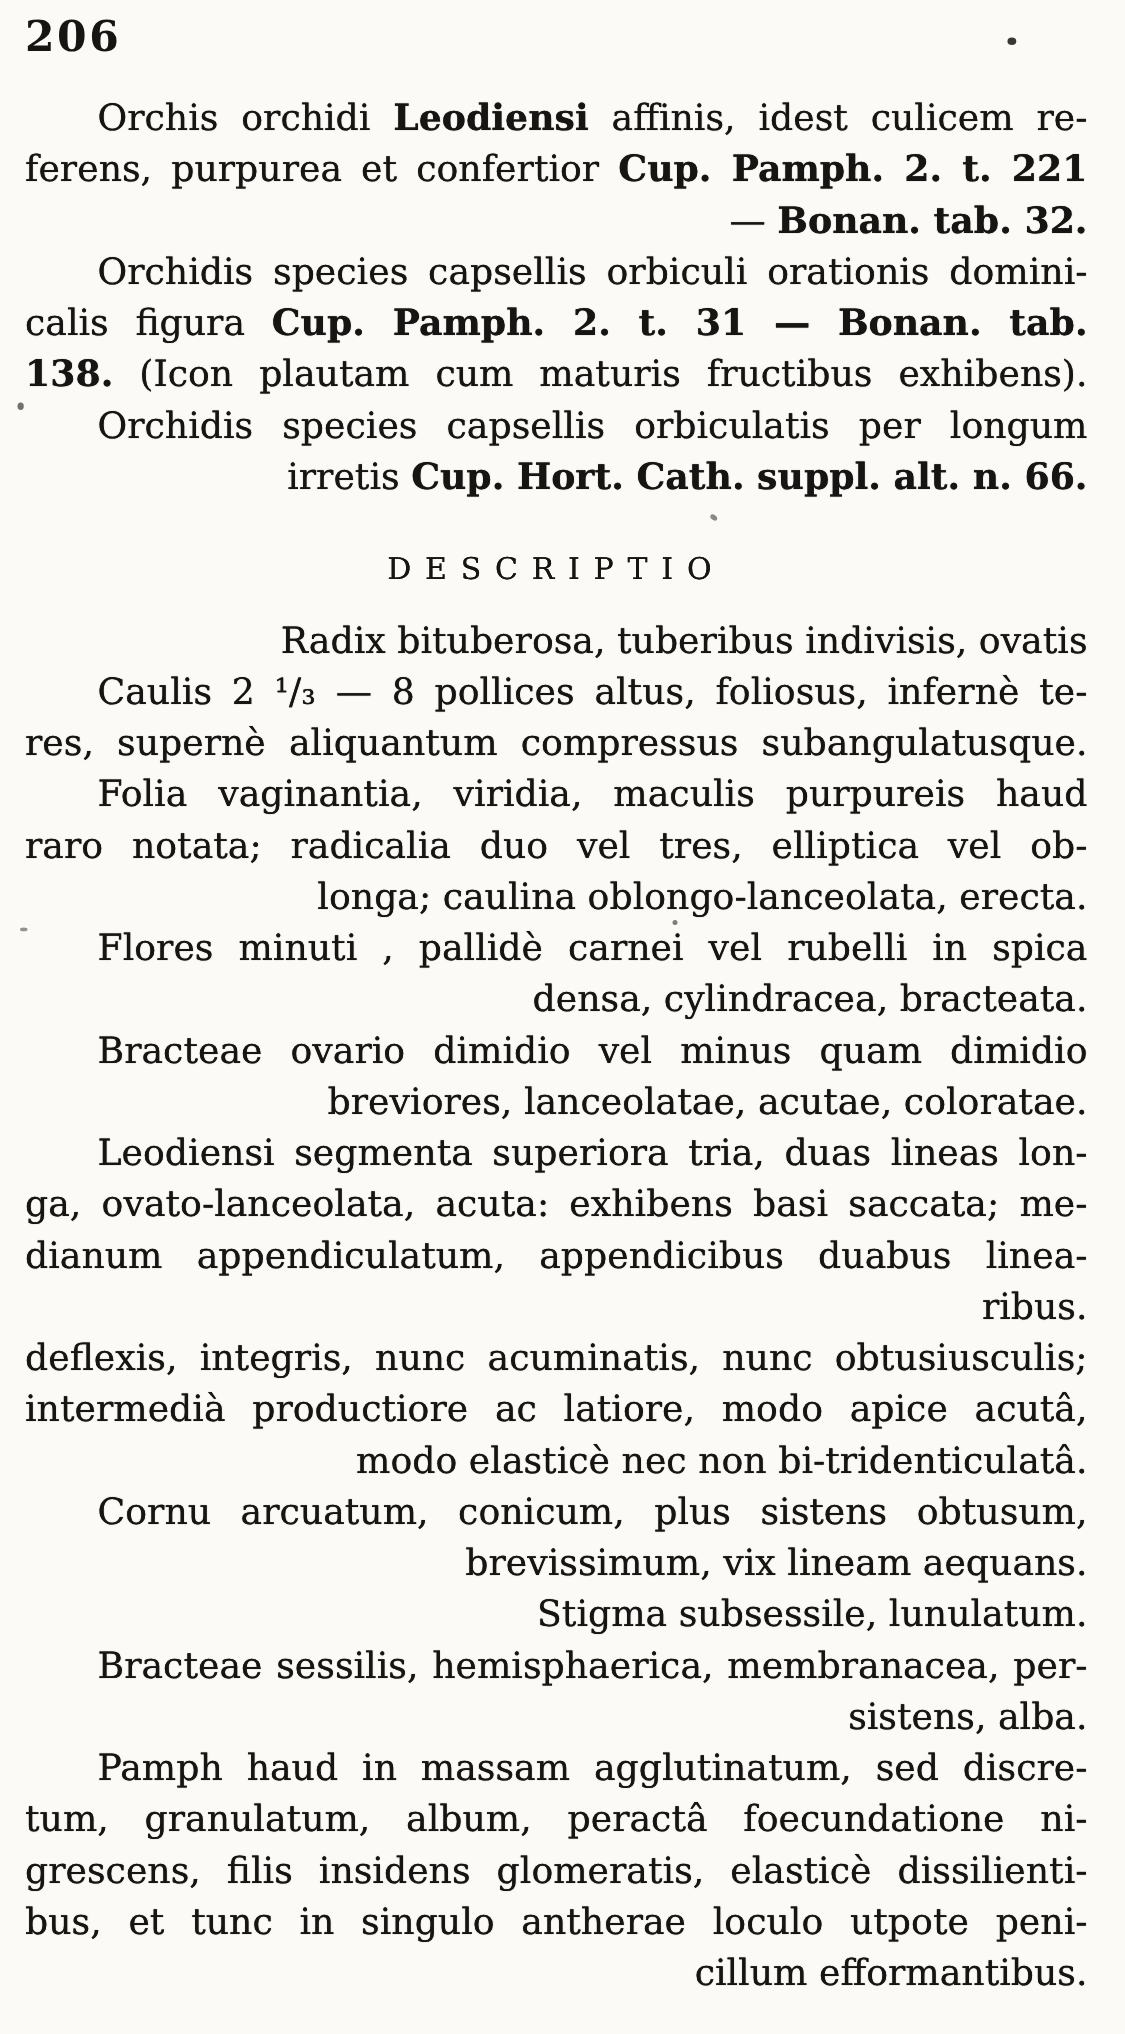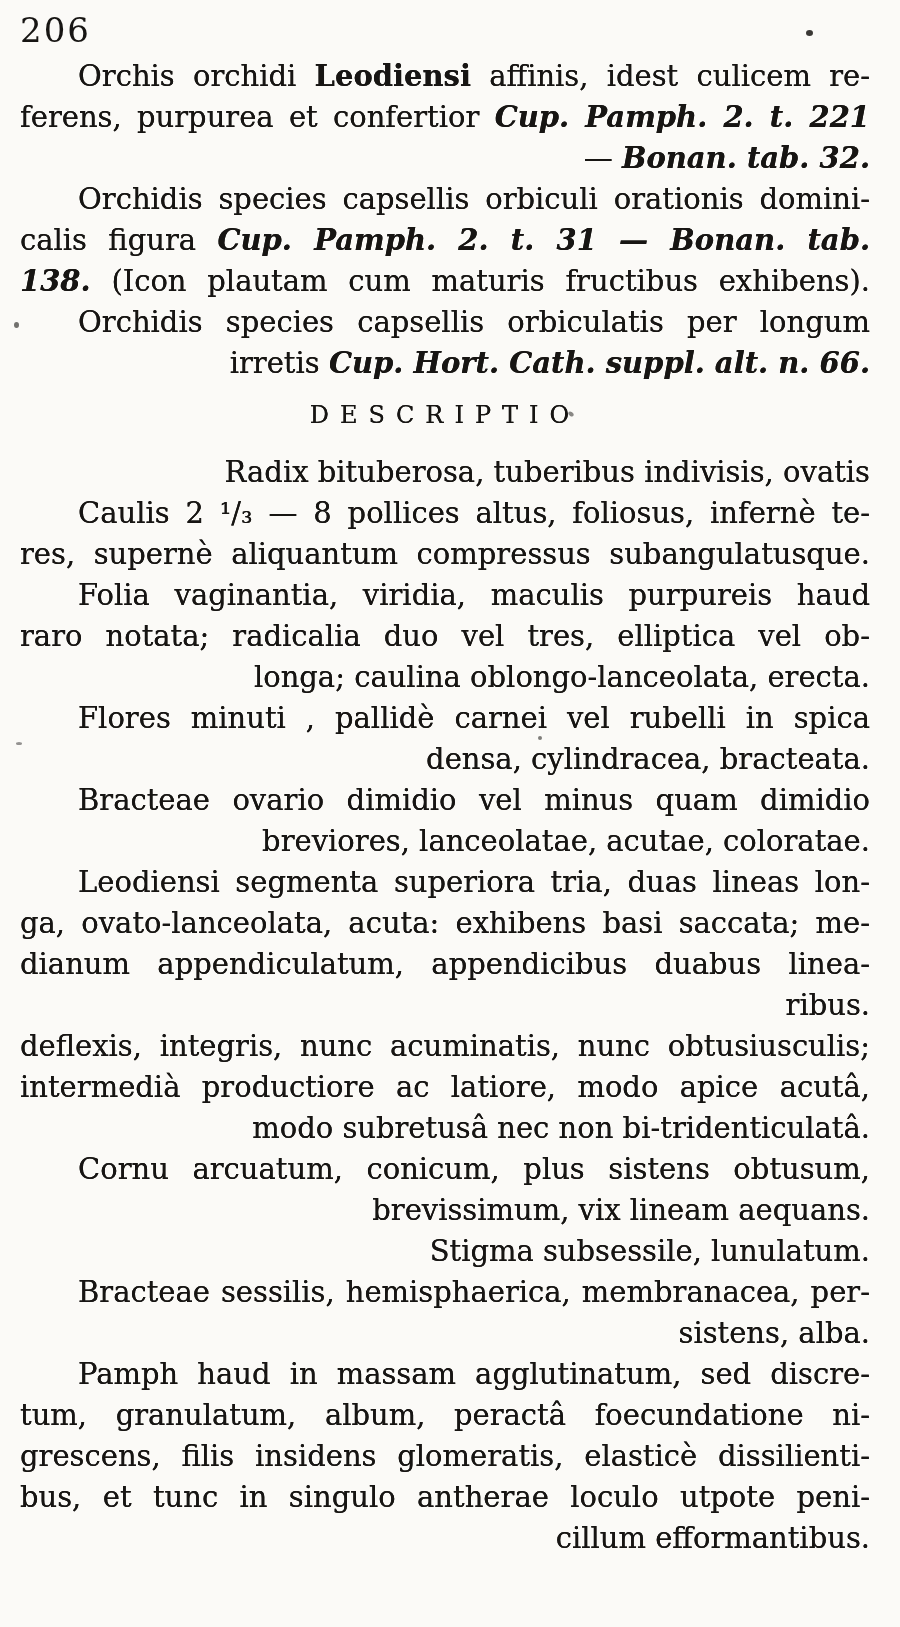--- a/index.html
+++ b/index.html
@@ -7,46 +7,46 @@
   html,body { background:var(--paper); }
   body { font-family:"DejaVu Serif","Liberation Serif",serif; color:var(--ink); }
   .page {
     position:relative;
     width:900px; height:1627px;
     background:var(--paper);
     overflow:hidden;
     padding:10px 30px 0 20px;
   }
   .pagenum {
-    font-size:34px; font-weight:normal;
+    font-size:34px; font-weight:bold;
     letter-spacing:2px;
     margin-left:0px;
     line-height:40px;
-    margin-bottom:6px;
+    margin-bottom:24px;
   }
   .textblock { width:850px; }
   .line {
     font-size:29px;
     line-height:41px;
     text-align:right;
     white-space:normal;
     text-shadow:0 0 0.6px var(--ink);
   }
   .line.just { text-align:justify; text-align-last:justify; }
   .line.ind  { text-indent:58px; }
   .seg-n  { font-style:normal; font-weight:normal; }
   .seg-b  { font-weight:bold; }
-  .seg-bi { font-style:italic; font-weight:bold; }
+  .seg-bi { font-weight:bold; }
   .line.head {
     text-align:center; text-align-last:center;
     text-indent:0;
     font-size:24px; font-weight:bold;
     letter-spacing:11px;
     line-height:30px;
-    margin:16px 0 22px 0;
+    margin:38px 0 22px 0;
     text-shadow:0 0 0.5px var(--ink);
   }
   .speck {
     position:absolute;
     background:var(--ink);
     border-radius:50%;
     opacity:0.85;
   }
   .speck.s1 { left:806px; top:30px;  width:7px; height:6px; }
   .speck.s2 { left:14px;  top:322px; width:5px; height:6px; opacity:0.6; }
@@ -79,21 +79,21 @@
       <div class="line ind just"><span class="seg-n">Flores minuti , pallidè carnei vel rubelli in spica</span></div>
       <div class="line"><span class="seg-n">densa, cylindracea, bracteata.</span></div>
       <div class="line ind just"><span class="seg-n">Bracteae ovario dimidio vel minus quam dimidio</span></div>
       <div class="line"><span class="seg-n">breviores, lanceolatae, acutae, coloratae.</span></div>
       <div class="line ind just"><span class="seg-n">Leodiensi segmenta superiora tria, duas lineas lon-</span></div>
       <div class="line just"><span class="seg-n">ga, ovato-lanceolata, acuta: exhibens basi saccata; me-</span></div>
       <div class="line just"><span class="seg-n">dianum appendiculatum, appendicibus duabus linea-</span></div>
       <div class="line"><span class="seg-n">ribus.</span></div>
       <div class="line just"><span class="seg-n">deflexis, integris, nunc acuminatis, nunc obtusiusculis;</span></div>
       <div class="line just"><span class="seg-n">intermedià productiore ac latiore, modo apice acutâ,</span></div>
-      <div class="line"><span class="seg-n">modo subretusâ nec non bi-tridenticulatâ.</span></div>
+      <div class="line"><span class="seg-n">modo elasticè nec non bi-tridenticulatâ.</span></div>
       <div class="line ind just"><span class="seg-n">Cornu arcuatum, conicum, plus sistens obtusum,</span></div>
       <div class="line"><span class="seg-n">brevissimum, vix lineam aequans.</span></div>
       <div class="line ind"><span class="seg-n">Stigma subsessile, lunulatum.</span></div>
       <div class="line ind just"><span class="seg-n">Bracteae sessilis, hemisphaerica, membranacea, per-</span></div>
       <div class="line"><span class="seg-n">sistens, alba.</span></div>
       <div class="line ind just"><span class="seg-n">Pamph haud in massam agglutinatum, sed discre-</span></div>
       <div class="line just"><span class="seg-n">tum, granulatum, album, peractâ foecundatione ni-</span></div>
       <div class="line just"><span class="seg-n">grescens, filis insidens glomeratis, elasticè dissilienti-</span></div>
       <div class="line just"><span class="seg-n">bus, et tunc in singulo antherae loculo utpote peni-</span></div>
       <div class="line"><span class="seg-n">cillum efformantibus.</span></div>

